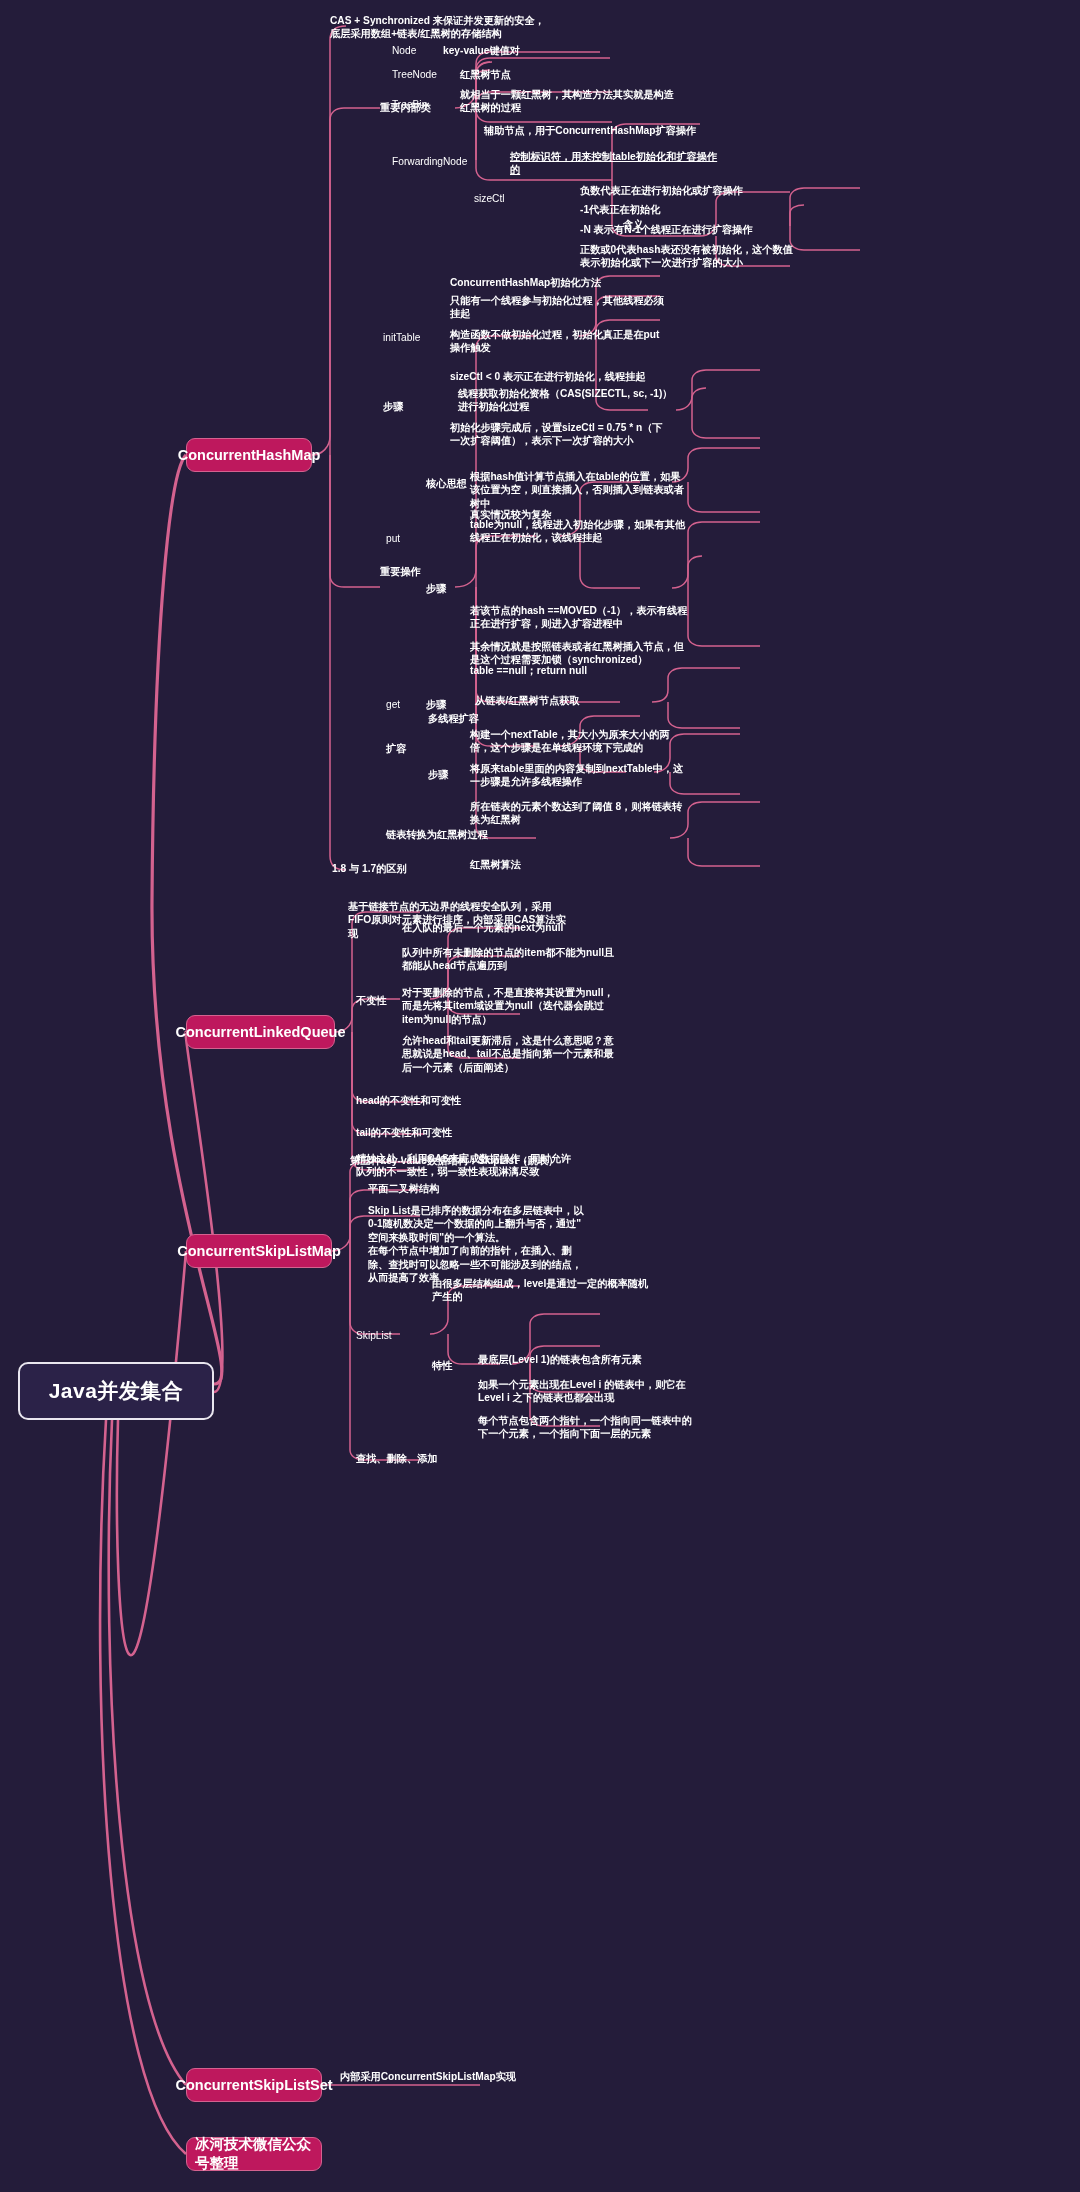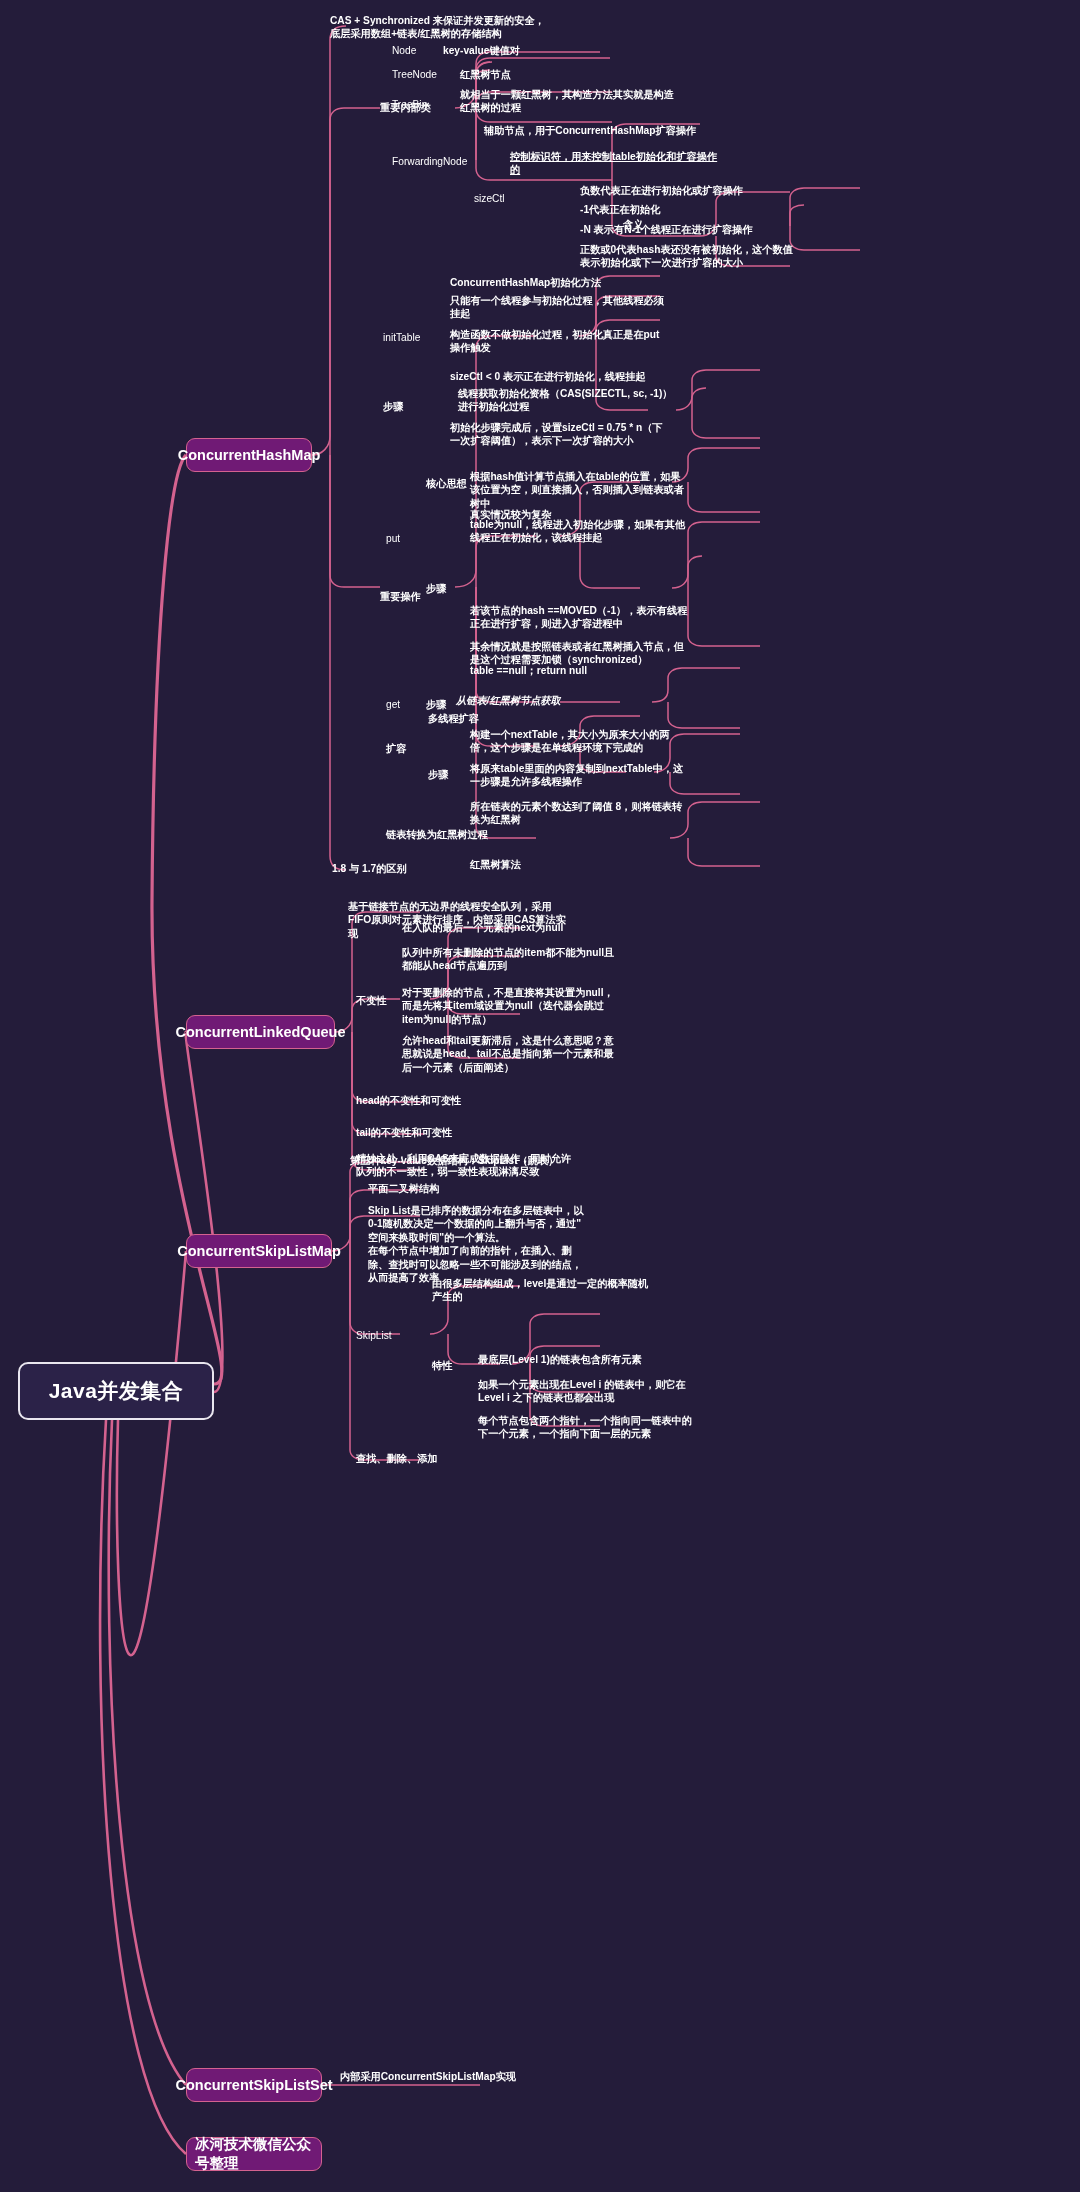--- a/index.html
+++ b/index.html
@@ -16,21 +16,21 @@
   
   .root{
     left:18px;top:1362px;width:196px;height:58px;
     border:2px solid #e9e6ef;border-radius:10px;
     background:#2b2248;
     display:flex;align-items:center;justify-content:center;
     font-size:21px;font-weight:bold;letter-spacing:.5px;color:#ffffff;
   }
   
   .l1{
-    border:1.6px solid #d4628f;border-radius:9px;background:#701a75;
+    border:1.6px solid #d4628f;border-radius:9px;background:#be185d;
     display:flex;align-items:center;justify-content:center;
     font-size:14.5px;font-weight:bold;color:#ffffff;padding:0 8px;
     height:34px;
   }
   
   .t{
     position:absolute;box-sizing:border-box;color:#ffffff;
     display:flex;align-items:center;
     line-height:1.32;
   }
@@ -262,21 +262,21 @@
     <span class="txt">-1代表正在初始化</span>
     </div>
   <div class="t cn sz10" style="left:580px;top:223px;width:330px;">
     <span class="txt">-N 表示有N-1个线程正在进行扩容操作</span>
     </div>
   <div class="t cn sz10" style="left:580px;top:243px;width:340px;">
     <span class="txt" style="white-space:pre-line;">正数或0代表hash表还没有被初始化，这个数值
 表示初始化或下一次进行扩容的大小</span>
     </div>
 
-  <div class="t cn sz10" style="left:380px;top:590px;">
+  <div class="t cn sz10" style="left:380px;top:565px;">
     <span class="txt">重要操作</span>
     </div>
 
   <div class="t en sz10" style="left:383px;top:331px;">
     <span class="txt">initTable</span>
     </div>
   <div class="t cn sz10" style="left:450px;top:276px;width:280px;">
     <span class="txt">ConcurrentHashMap初始化方法</span>
     </div>
   <div class="t cn sz10" style="left:450px;top:294px;width:290px;">
@@ -335,21 +335,21 @@
 
   <div class="t en sz10" style="left:386px;top:698px;">
     <span class="txt">get</span>
     </div>
   <div class="t cn sz10" style="left:426px;top:698px;">
     <span class="txt">步骤</span>
     </div>
   <div class="t cn sz10" style="left:470px;top:664px;width:300px;">
     <span class="txt">table ==null；return null</span>
     </div>
-  <div class="t cn sz10" style="left:456px;top:694px;width:300px;font-style:italic;">
+  <div class="t cn sz10" style="left:475px;top:694px;width:300px;">
     <span class="txt">从链表/红黑树节点获取</span>
     </div>
 
   <div class="t cn sz10" style="left:386px;top:742px;">
     <span class="txt">扩容</span>
     </div>
   <div class="t cn sz10" style="left:428px;top:712px;">
     <span class="txt">多线程扩容</span>
     </div>
   <div class="t cn sz10" style="left:428px;top:768px;">

